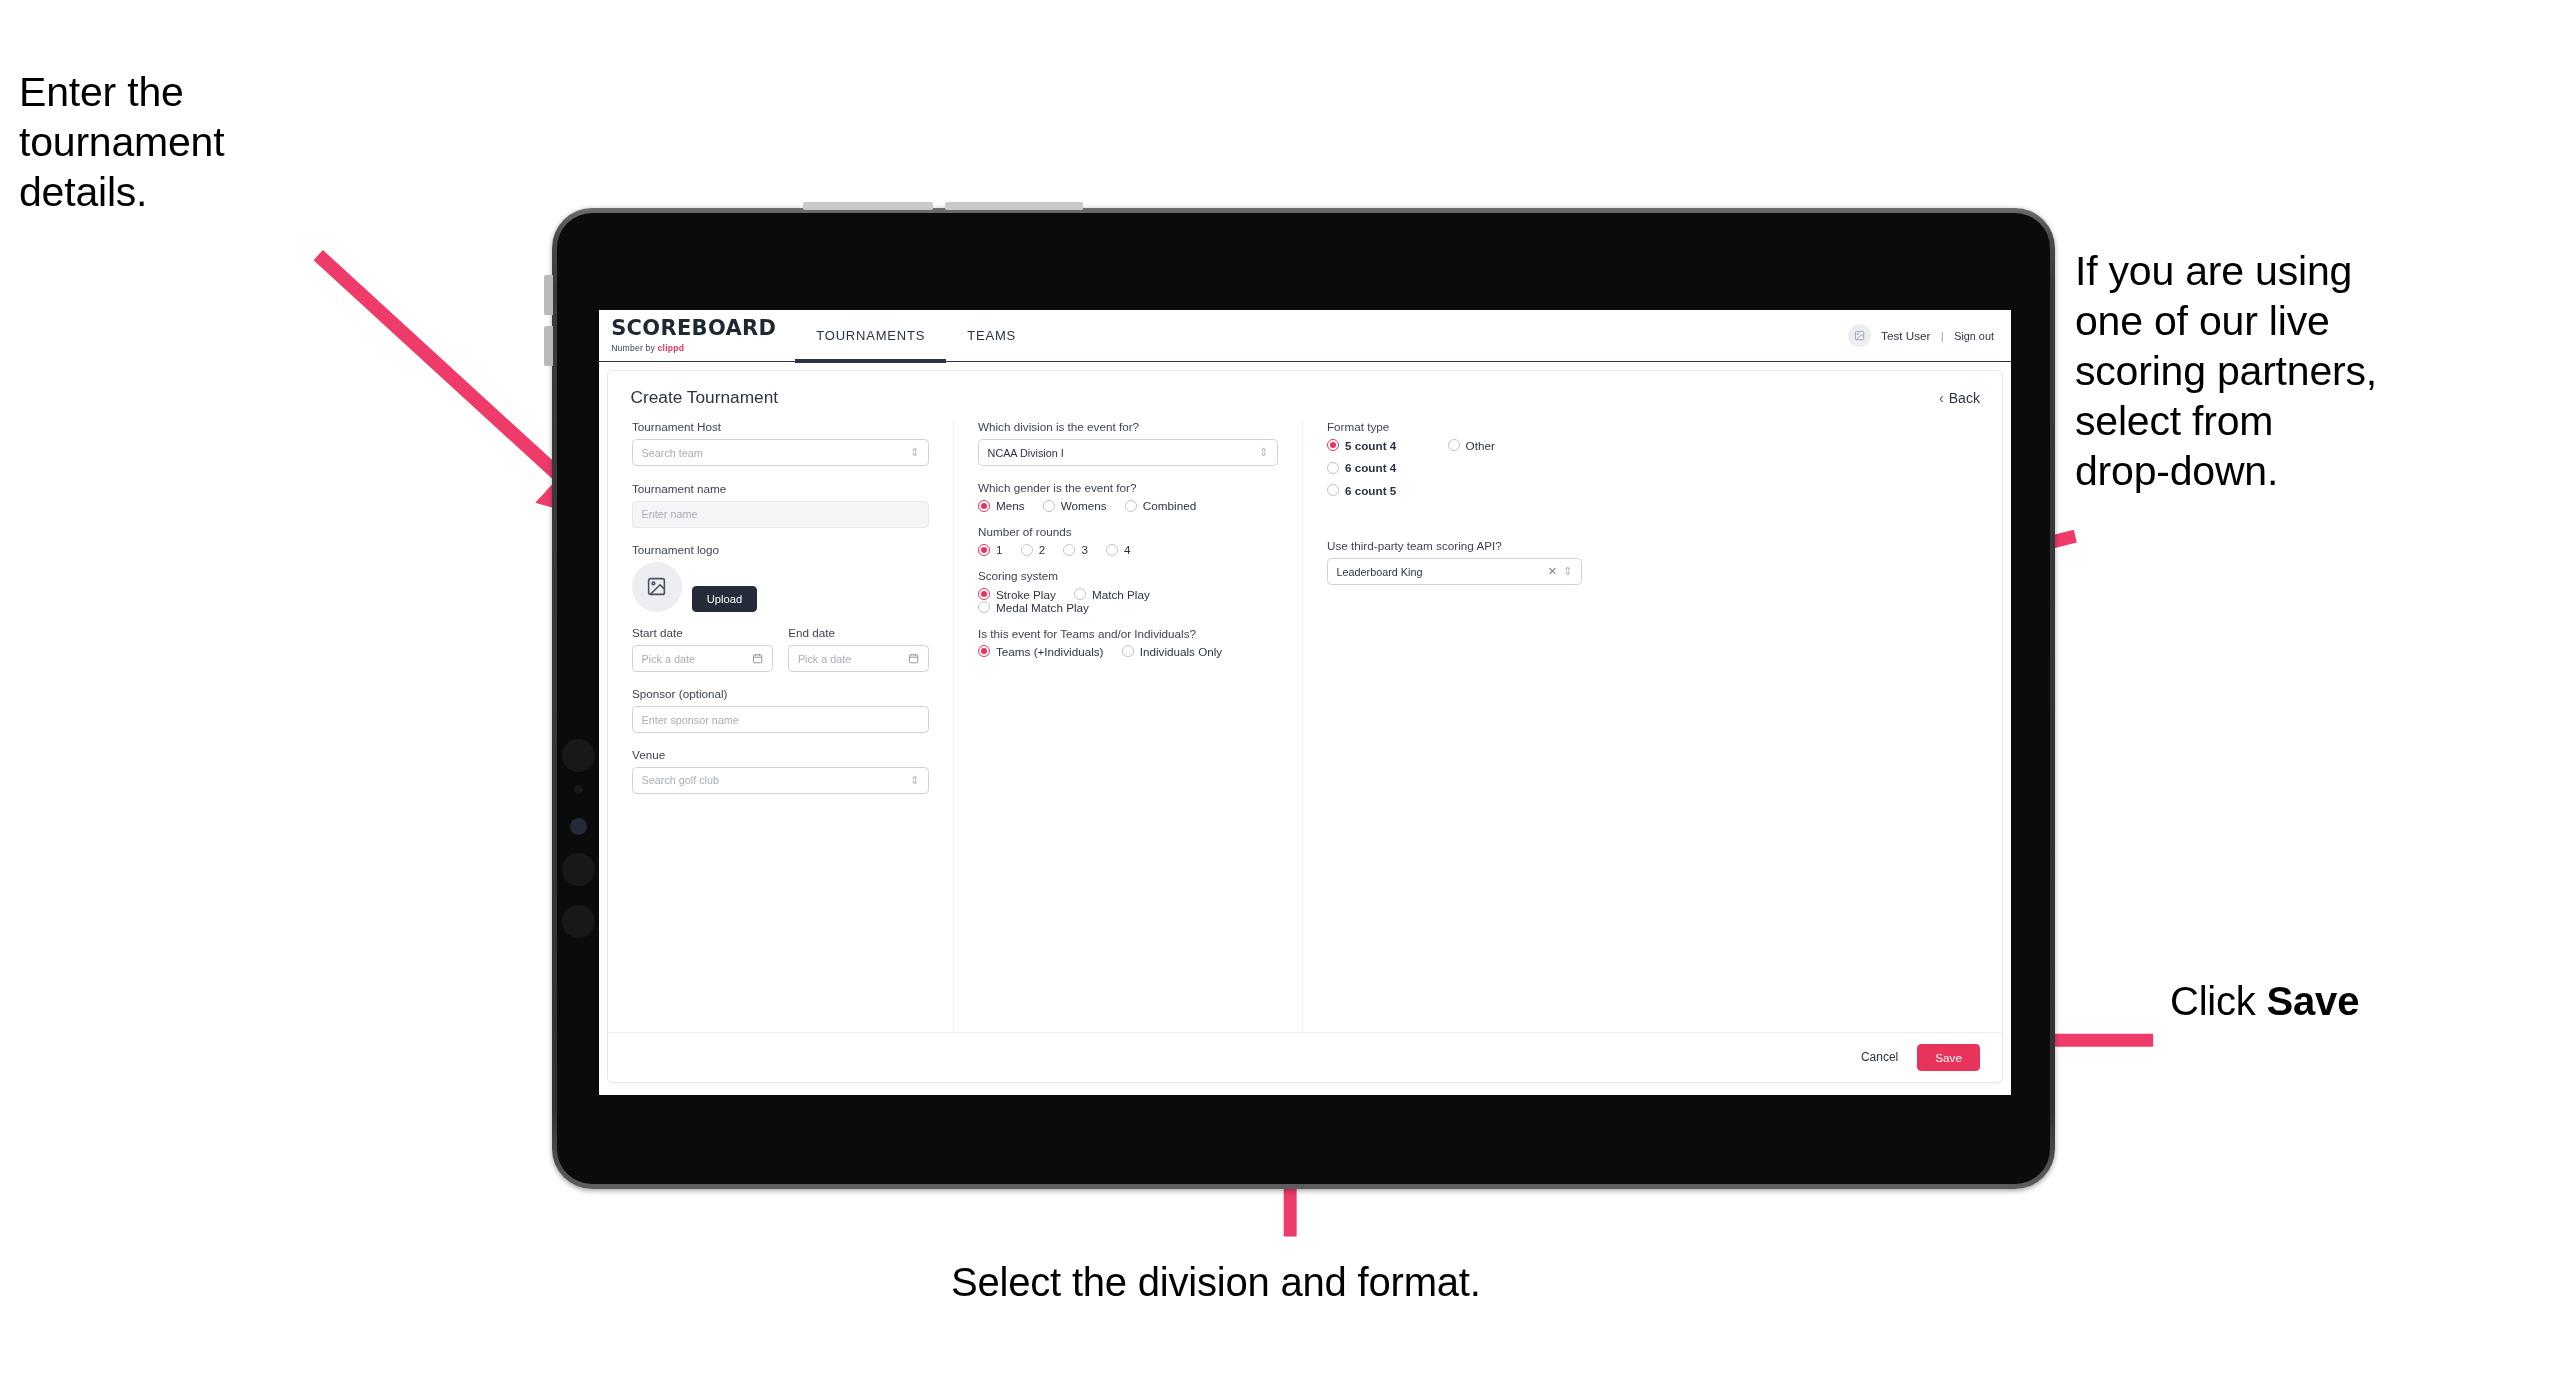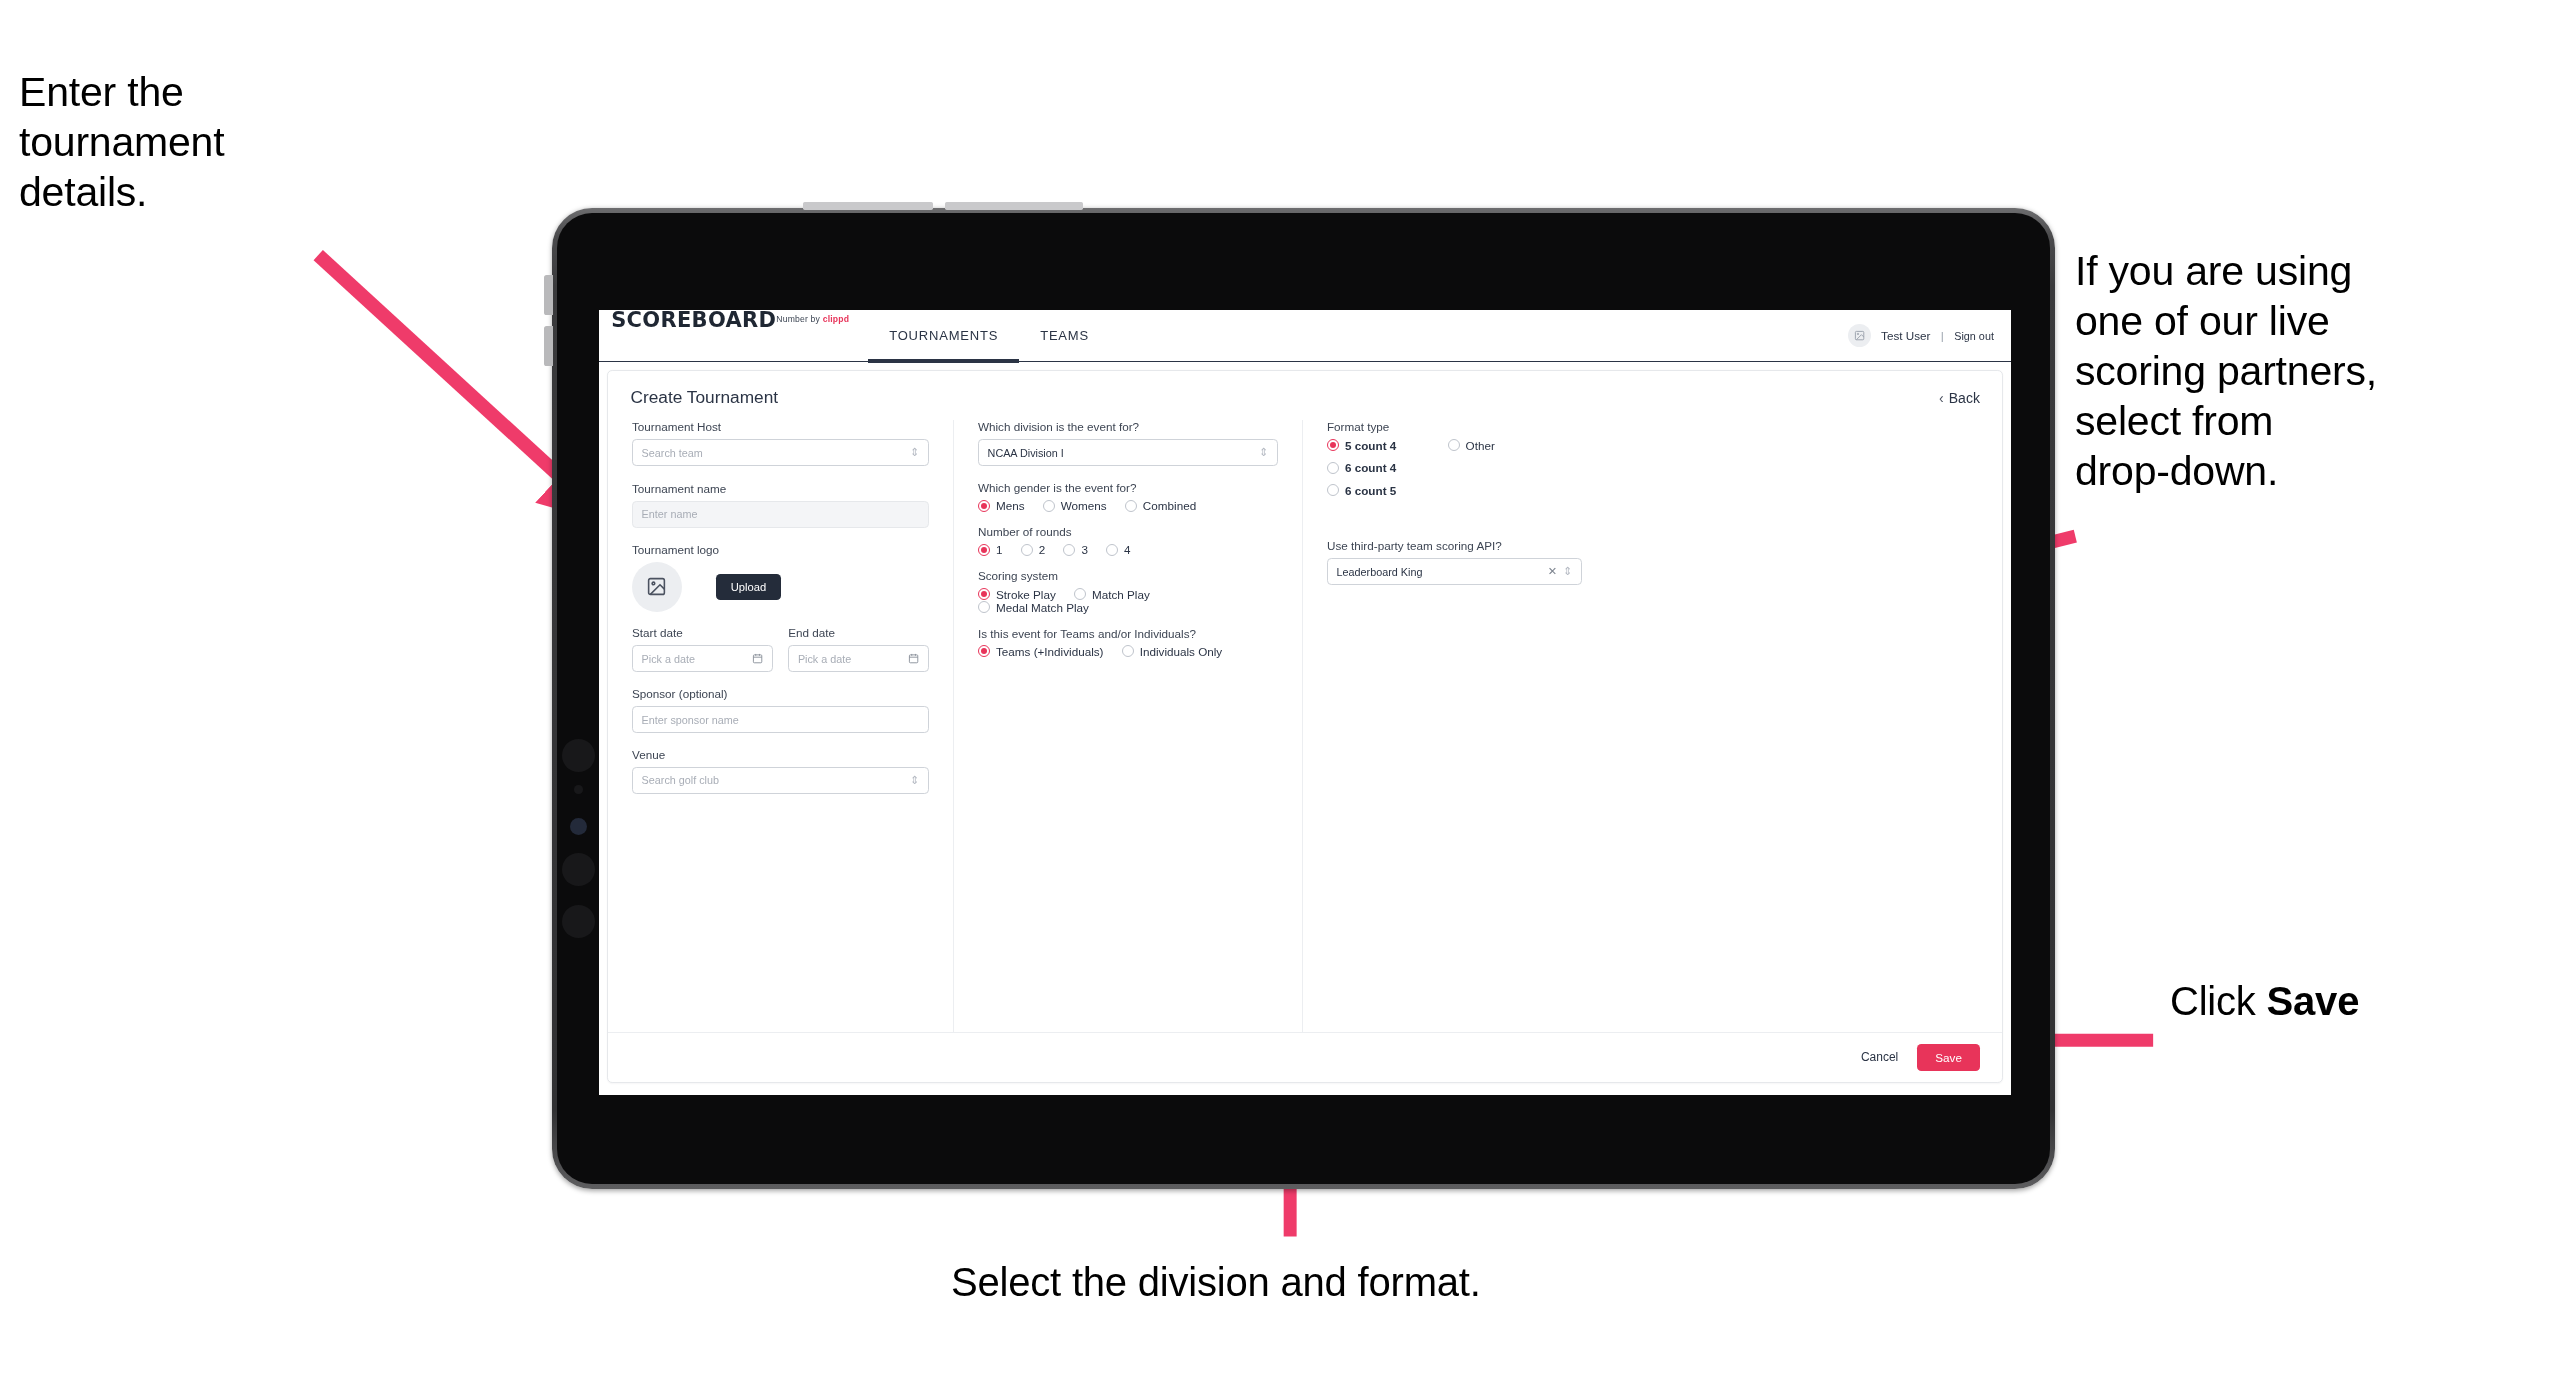--- a/index.html
+++ b/index.html
@@ -61,21 +61,21 @@
     overflow: hidden;
   }
 
   
   .navbar {
     height: 52px; background: #fff;
     display: flex; align-items: center;
     border-bottom: 1.7px solid #2b3445;
     position: relative;
   }
-  .brand { padding: 0 19px 0 12px; display: flex; flex-direction: row; justify-content: center; height: 100%; }
+  .brand { padding: 0 19px 0 12px; display: flex; flex-direction: column; justify-content: center; height: 100%; }
   .brand-name {
     font-family: "DejaVu Sans", sans-serif;
     font-weight: bold; font-size: 21px; letter-spacing: 0.3px;
     color: #1f2733; line-height: 1;
   }
   .brand-sub { font-size: 8.6px; color: #3b4452; margin-top: 3.5px; letter-spacing: 0.2px; }
   .brand-sub .clippd { color: #e8345a; font-weight: bold; }
 
   .navtabs { display: flex; height: 100%; align-items: stretch; }
   .navtab {
@@ -135,21 +135,21 @@
   .input.filled { color: #2b3445; }
   .input.soft { background: #f4f5f7; border-color: #e6e8eb; }
   .input .spin { margin-left: auto; color: #b4b9c2; font-size: 11.2px; line-height: 1; }
   .input .cal { margin-left: auto; color: #9aa1ac; display: flex; }
   .input .clearx { margin-left: auto; color: #7d848f; font-size: 11.2px; padding-right: 6px; }
   .input .spin-after { color: #b4b9c2; font-size: 11.2px; }
 
   .row2 { display: flex; gap: 15.6px; }
   .row2 .field { flex: 1; margin-bottom: 14.7px; }
 
-  .logo-row { display: flex; align-items: center; gap: 34px; margin-top: 1.7px; }
+  .logo-row { display: flex; align-items: flex-end; gap: 10px; margin-top: 1.7px; }
   .logo-circle {
     width: 50px; height: 50px; border-radius: 50%; background: #eceef1;
     display: flex; align-items: center; justify-content: center;
   }
   .upload-btn {
     background: #242c3a; color: #fff;
     font-size: 11.2px; padding: 7px 14.7px; border-radius: 4.3px;
     border: none;
   }
 

